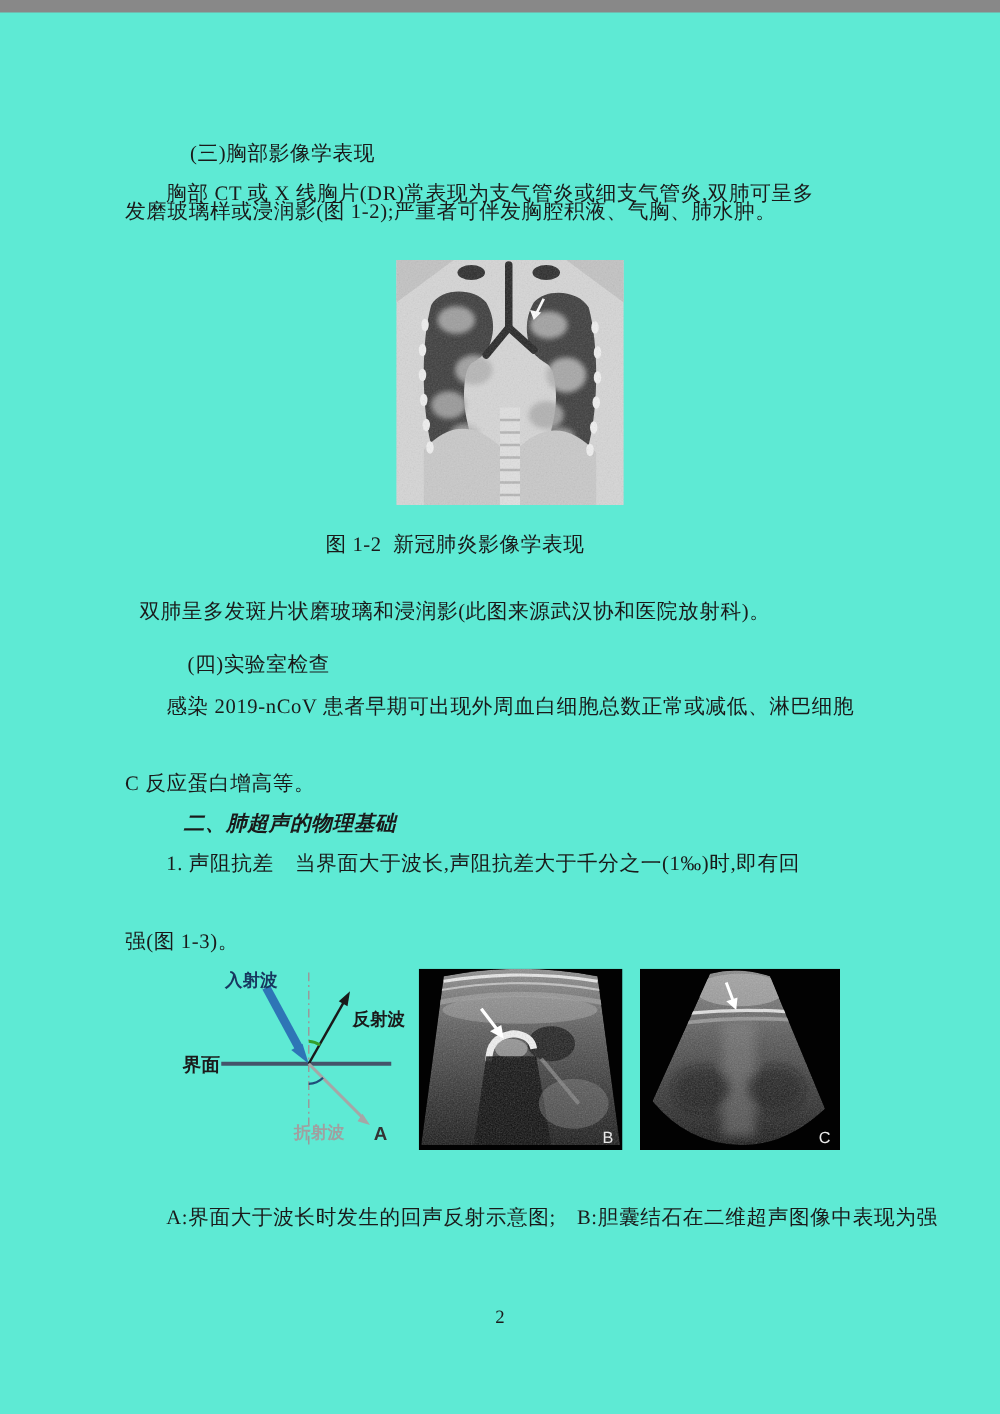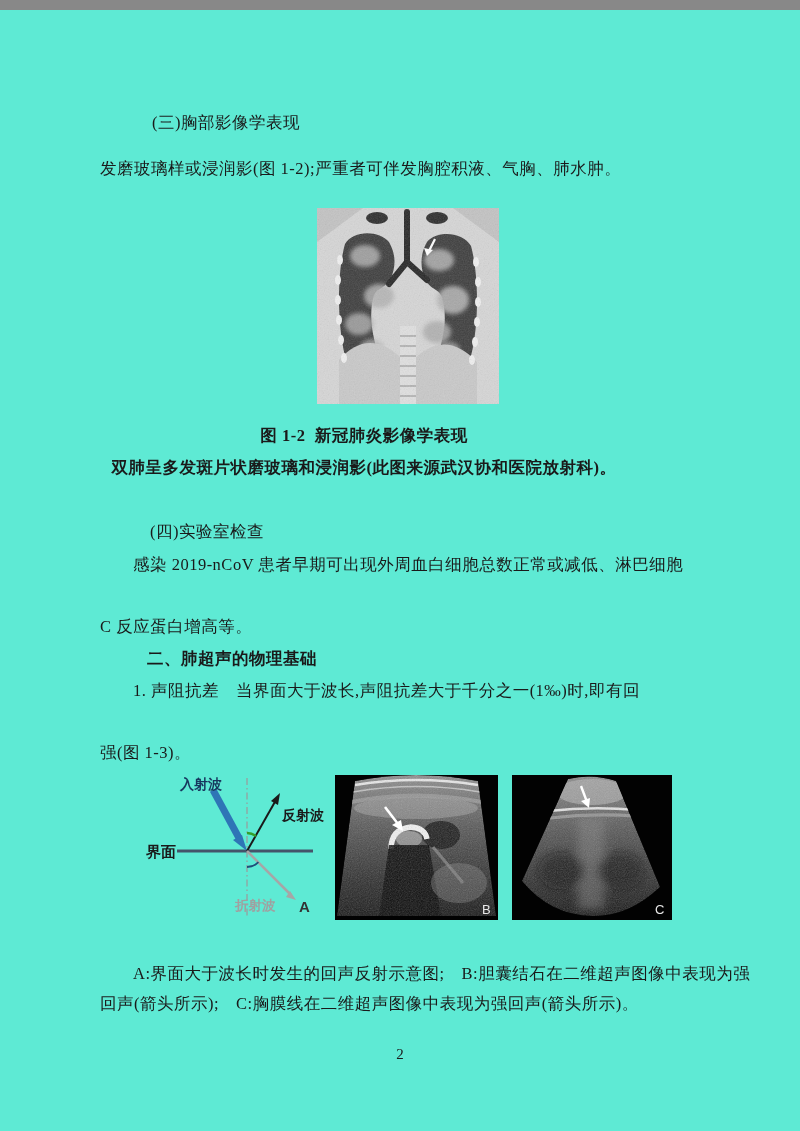--- a/index.html
+++ b/index.html
@@ -6,34 +6,35 @@
   .page{
     position:relative;width:800px;height:1131px;margin:10px auto;
     background:#5eead4;overflow:hidden;
     font-family:"Liberation Serif","DejaVu Serif",serif;
     color:#1a1a1a;
   }
   .ln{
     position:absolute;font-size:16.5px;line-height:20px;
     white-space:pre;letter-spacing:0.5px;
   }
-  .center{left:0;width:728px;text-align:center;letter-spacing:0.5px;font-weight:bold;}
-  .bold{font-weight:bold;}
+  .center{left:0;width:728px;text-align:center;letter-spacing:0.5px;}
+  .bold{font-weight:bold;font-style:italic;}
   .fig{position:absolute;}
   .fig svg{display:block;}
   .pagenum{position:absolute;left:0;width:800px;text-align:center;font-size:15px;}
   .diag-label{font-family:"Liberation Sans","DejaVu Sans",sans-serif;font-weight:bold;}
   .us-label{font-family:"Liberation Sans","DejaVu Sans",sans-serif;}
 </style>
 </head>
 <body>
 
 <div class="page">
 
   <div class="ln" style="left:152px;top:103px">(三)胸部影像学表现</div>
+  <div class="ln" style="left:133px;top:135px">胸部 CT 或 X 线胸片(DR)常表现为支气管炎或细支气管炎,双肺可呈多</div>
   <div class="ln" style="left:100px;top:149px">发磨玻璃样或浸润影(图 1-2);严重者可伴发胸腔积液、气胸、肺水肿。</div>
 
   <div class="fig" style="left:317px;top:198px">
     <svg width="182" height="196" viewBox="0 0 182 196">
       <defs>
         <filter id="ctGrain" x="0" y="0" width="100%" height="100%">
           <feTurbulence type="fractalNoise" baseFrequency="0.8" numOctaves="2" result="n"></feTurbulence>
           <feColorMatrix in="n" type="saturate" values="0"></feColorMatrix>
         </filter>
         <filter id="ctBlur">
@@ -100,21 +101,21 @@
 
       <g>
         <line x1="118" y1="31" x2="112" y2="43" stroke="#ffffff" stroke-width="2.2"></line>
         <polygon points="110,48 116,42 107,40" fill="#ffffff"></polygon>
       </g>
       <rect x="0" y="0" width="182" height="196" filter="url(#ctGrain)" opacity="0.22"></rect>
     </svg>
   </div>
 
   <div class="ln center" style="top:416px">图 1-2  新冠肺炎影像学表现</div>
-  <div class="ln center" style="top:448px">双肺呈多发斑片状磨玻璃和浸润影(此图来源武汉协和医院放射科)。</div>
+  <div class="ln center" style="top:469px">双肺呈多发斑片状磨玻璃和浸润影(此图来源武汉协和医院放射科)。</div>
 
   <div class="ln" style="left:150px;top:512px">(四)实验室检查</div>
   <div class="ln" style="left:133px;top:545px">感染 2019-nCoV 患者早期可出现外周血白细胞总数正常或减低、淋巴细胞</div>
   <div class="ln" style="left:100px;top:607px">C 反应蛋白增高等。</div>
 
   <div class="ln bold" style="left:147px;top:639px">二、肺超声的物理基础</div>
   <div class="ln" style="left:133px;top:671px">1. 声阻抗差　当界面大于波长,声阻抗差大于千分之一(1‰)时,即有回</div>
   <div class="ln" style="left:100px;top:733px">强(图 1-3)。</div>
 
   <div class="fig" style="left:133px;top:764px">
@@ -219,17 +220,16 @@
       </g>
       <g>
         <line x1="69" y1="11" x2="75" y2="27" stroke="#ffffff" stroke-width="2.4"></line>
         <polygon points="77,33 78,23 69,26" fill="#ffffff"></polygon>
       </g>
       <text x="143" y="139" font-size="13" fill="#e8e8e8" class="us-label">C</text>
     </svg>
   </div>
 
   <div class="ln" style="left:133px;top:954px">A:界面大于波长时发生的回声反射示意图;　B:胆囊结石在二维超声图像中表现为强</div>
-  <div class="ln" style="left:100px;top:984px">回声(箭头所示);　C:胸膜线在二维超声图像中表现为强回声(箭头所示)。</div>
 
   <div class="pagenum" style="top:1036px">2</div>
 
 </div>
 
 </body></html>

